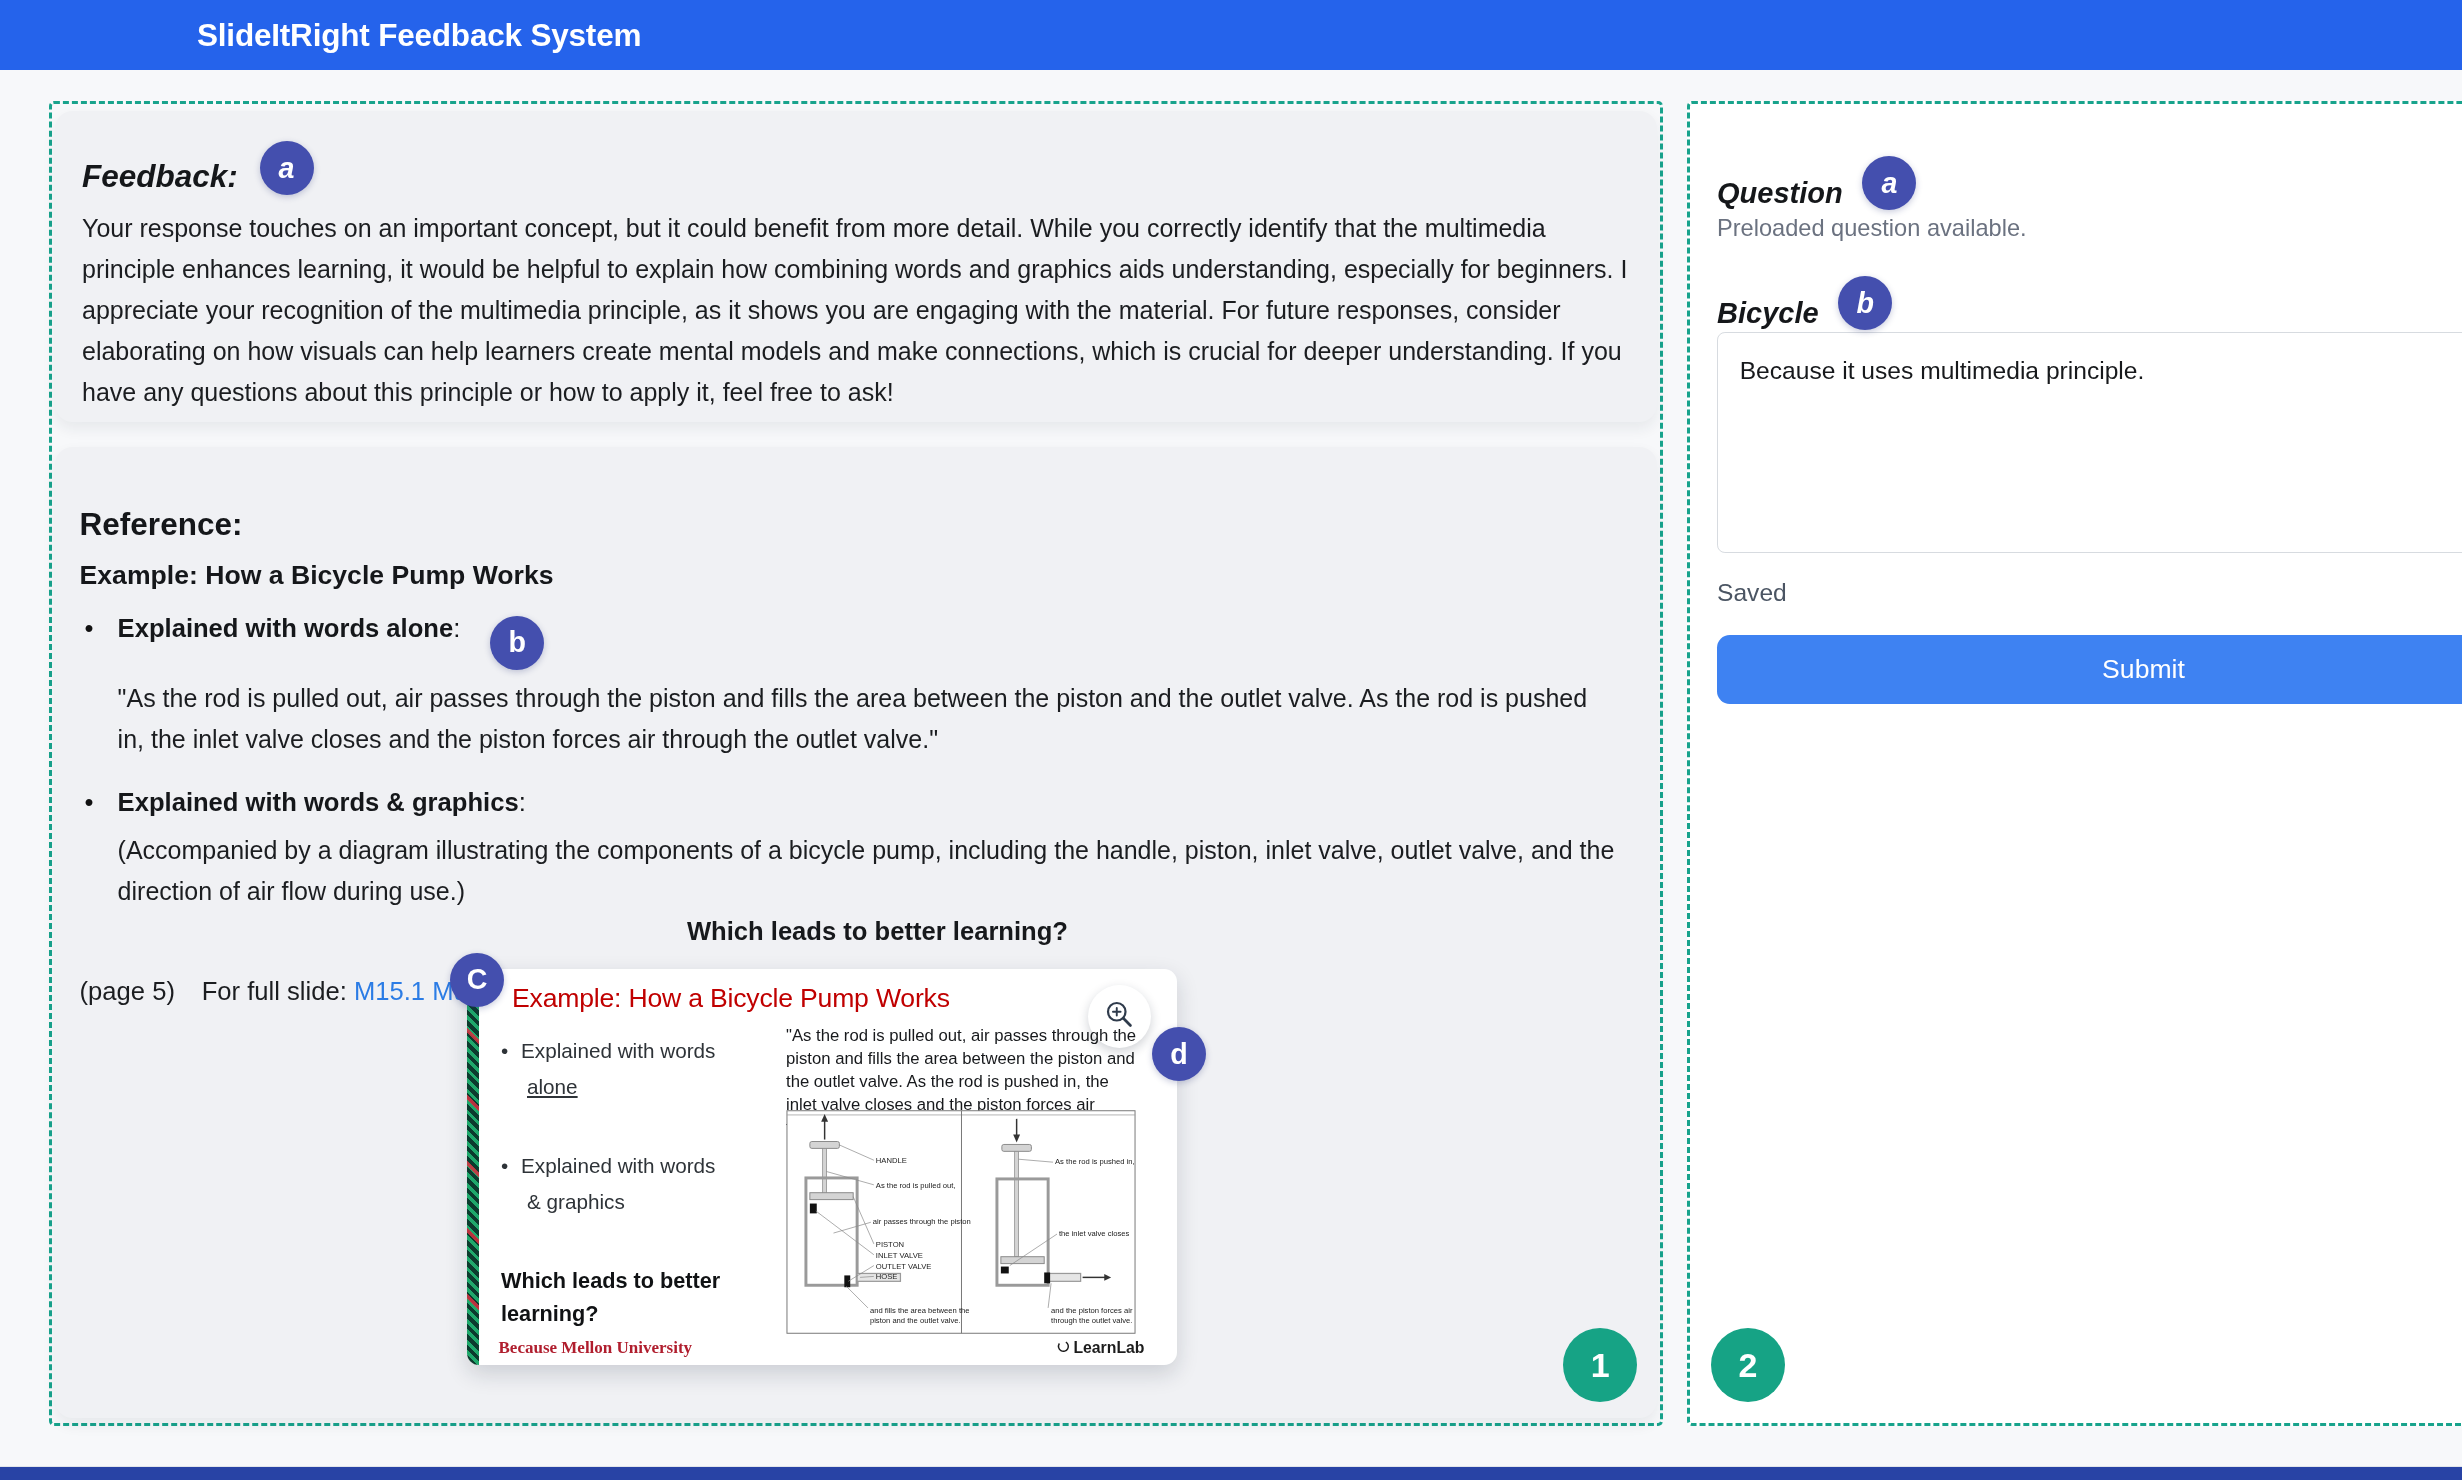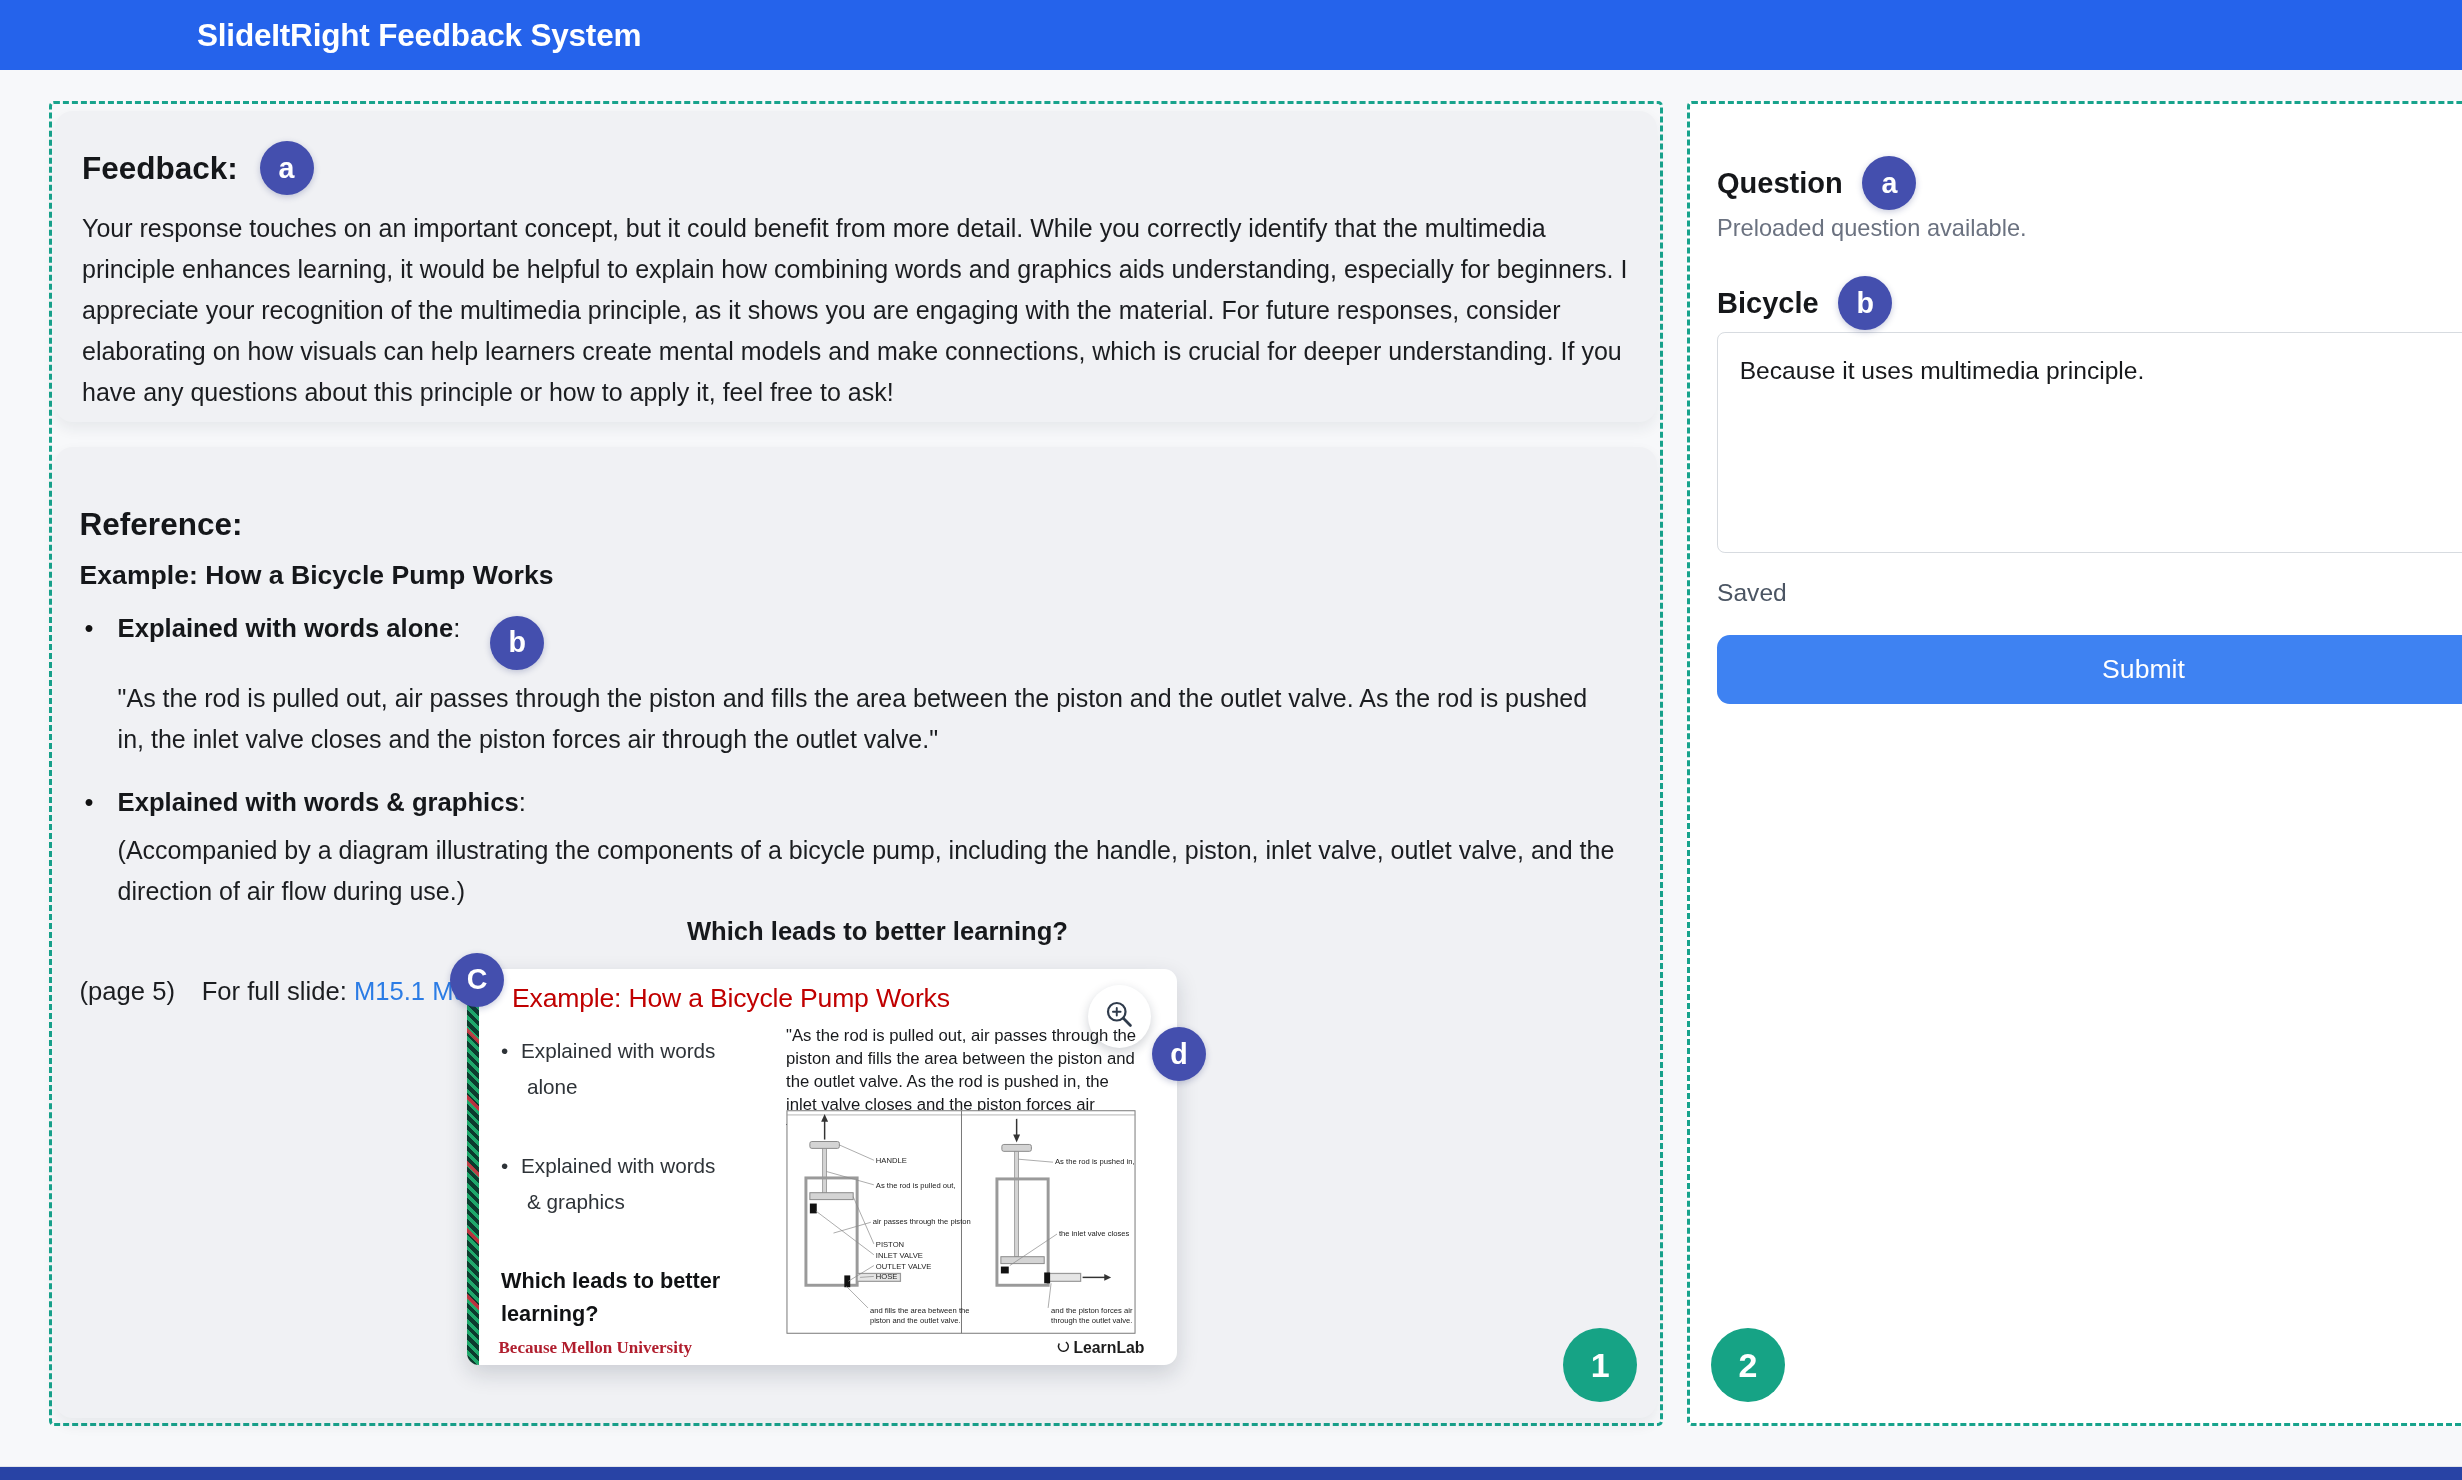--- a/index.html
+++ b/index.html
@@ -32,21 +32,21 @@
 
   
   .card {
     position:absolute; left:3px; width:1602px;
     background:#F0F1F4; border-radius:17.7px;
     box-shadow:0 6.9px 13.8px rgba(30,40,60,.07);
   }
   .card-feedback { top:6.9px; height:311px; padding:30.5px 19.7px 0 27px; }
   .card-reference { top:343px; height:971px; padding:59px 19.7px 0 24.6px; }
 
-  .h-row { display:flex; align-items:center; gap:21.7px; }
+  .h-row { display:flex; align-items:flex-end; gap:21.7px;font-style:italic; }
   .h1-like { font-size:31.5px; font-weight:700; color:#15171A; }
   .h2-like { font-size:26.6px; font-weight:700; color:#15171A; }
 
   .badge {
     width:54px; height:54px; border-radius:50%;
     background:#444FAE; color:#fff;
     font-size:28.6px; font-weight:700;
     display:inline-flex; align-items:center; justify-content:center;
     box-shadow:0 2px 5.9px rgba(40,50,120,.25);
     flex:0 0 auto;
@@ -216,21 +216,21 @@
             <line x1="27" y1="20" x2="27" y2="34" stroke="#2F3B4C" stroke-width="3.5" stroke-linecap="round"></line>
             <line x1="39" y1="39" x2="52" y2="52" stroke="#2F3B4C" stroke-width="5" stroke-linecap="round"></line>
           </svg>
         </span>
       </button>
 
       <span class="badge badge-c">C</span>
       <span class="badge badge-d">d</span>
 
       <span class="t-line t-bullet" style="left:34px; top:70px;">Explained with words</span>
-      <span class="t-line" style="left:60px; top:106px;">alone</span>
+      <span class="t-line" style="left:60px; top:106px;text-decoration:underline;">alone</span>
       <span class="t-line t-bullet" style="left:34px; top:185px;">Explained with words</span>
       <span class="t-line" style="left:60px; top:221px;">&amp; graphics</span>
       <span class="t-line t-bold" style="left:34px; top:299px;">Which leads to better</span>
       <span class="t-line t-bold" style="left:34px; top:332px;">learning?</span>
 
       <div class="t-quote">"As the rod is pulled out, air passes through the piston and fills the area between the piston and the outlet valve. As the rod is pushed in, the inlet valve closes and the piston forces air through the outlet valve."</div>
 
       <div class="t-diagram">
         <svg width="350" height="224" viewBox="0 0 710 455">
           <rect x="1.5" y="1.5" width="707" height="452" fill="#ffffff" stroke="#777" stroke-width="2"></rect>

